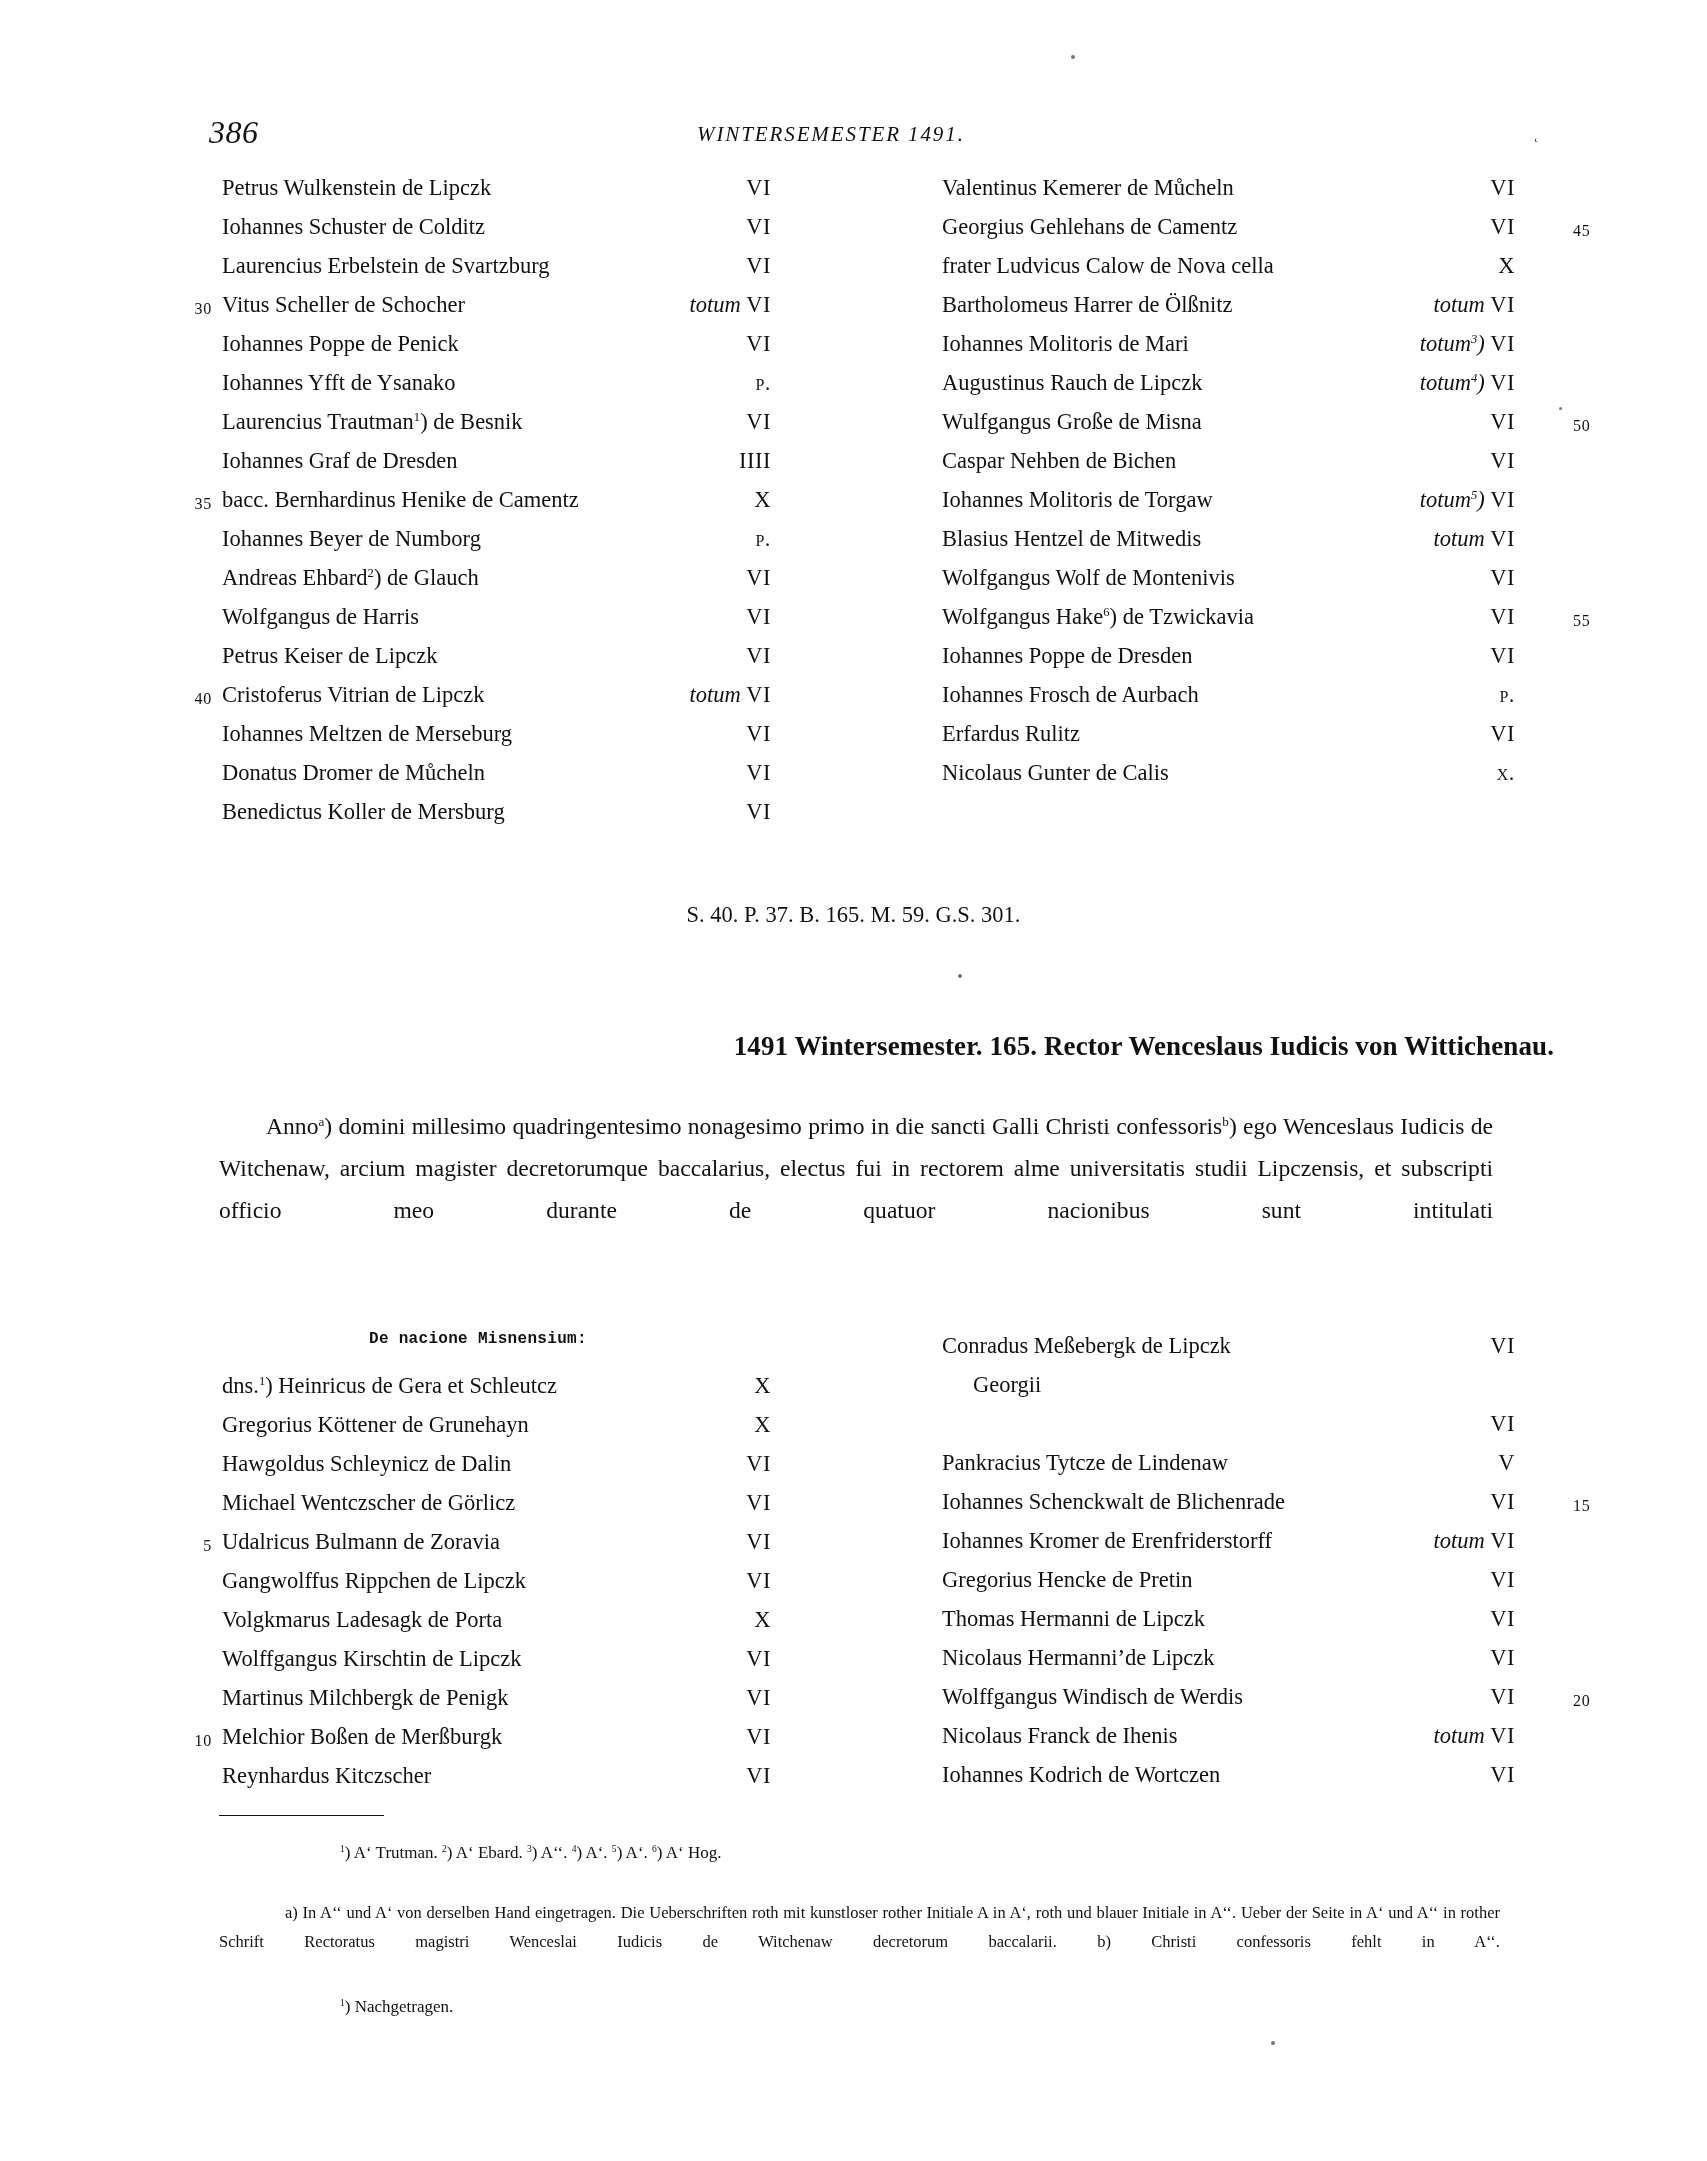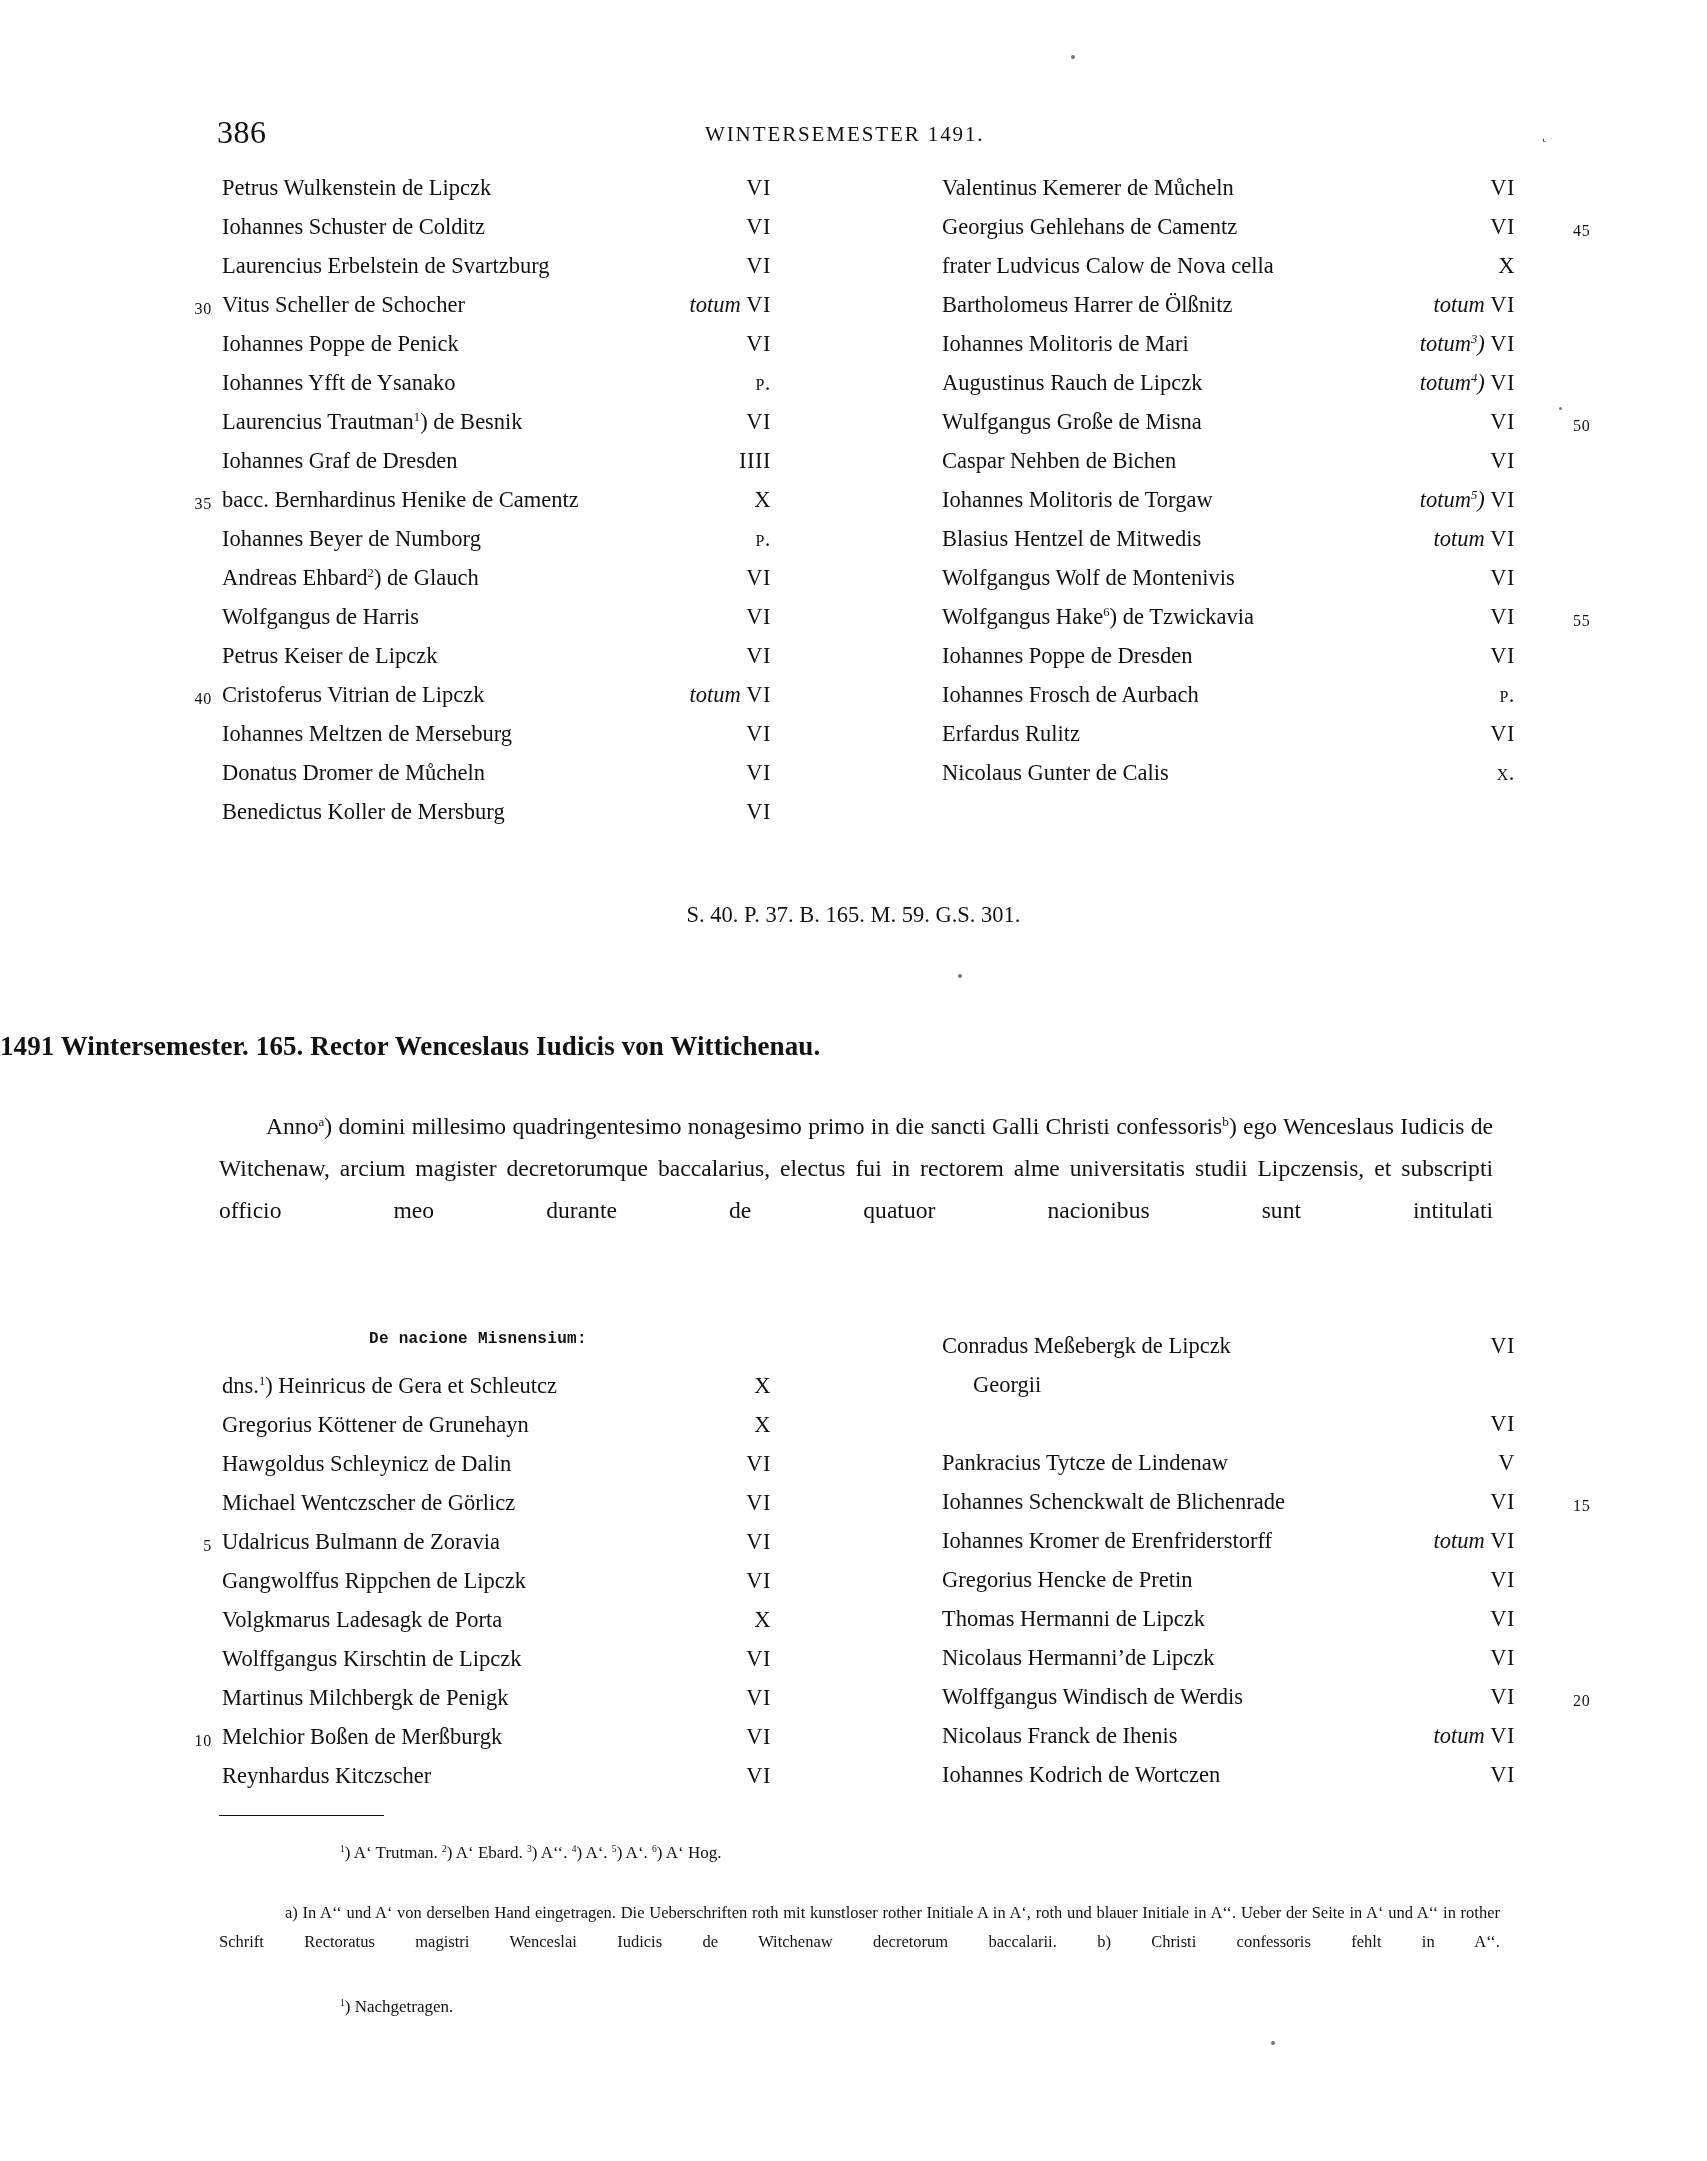--- a/index.html
+++ b/index.html
@@ -18,23 +18,24 @@
     height: 2161px;
     background: #ffffff;
     overflow: hidden;
     box-sizing: border-box;
   }
 
   
   .runhead {
     position: absolute;
     top: 114px;
-    left: 8px;
+    left: 0;
     width: 1365px;
     height: 33px;
+    font-style: italic;
   }
   .folio {
     position: absolute;
     left: 209px;
     top: 0;
     font-size: 32px;
     letter-spacing: 0.5px;
   }
   .runtitle {
     position: absolute;
@@ -118,21 +119,21 @@
     left: 0;
     text-align: center;
     font-size: 22.5px;
   }
 
   
   .sec-heading {
     position: absolute;
     left: 0;
     width: 1554px;
-    text-align: left;
+    text-align: right;
     font-size: 27px;
     font-weight: bold;
     letter-spacing: 0.1px;
   }
 
   
   .body-par {
     position: absolute;
     left: 219px;
     width: 1274px;

